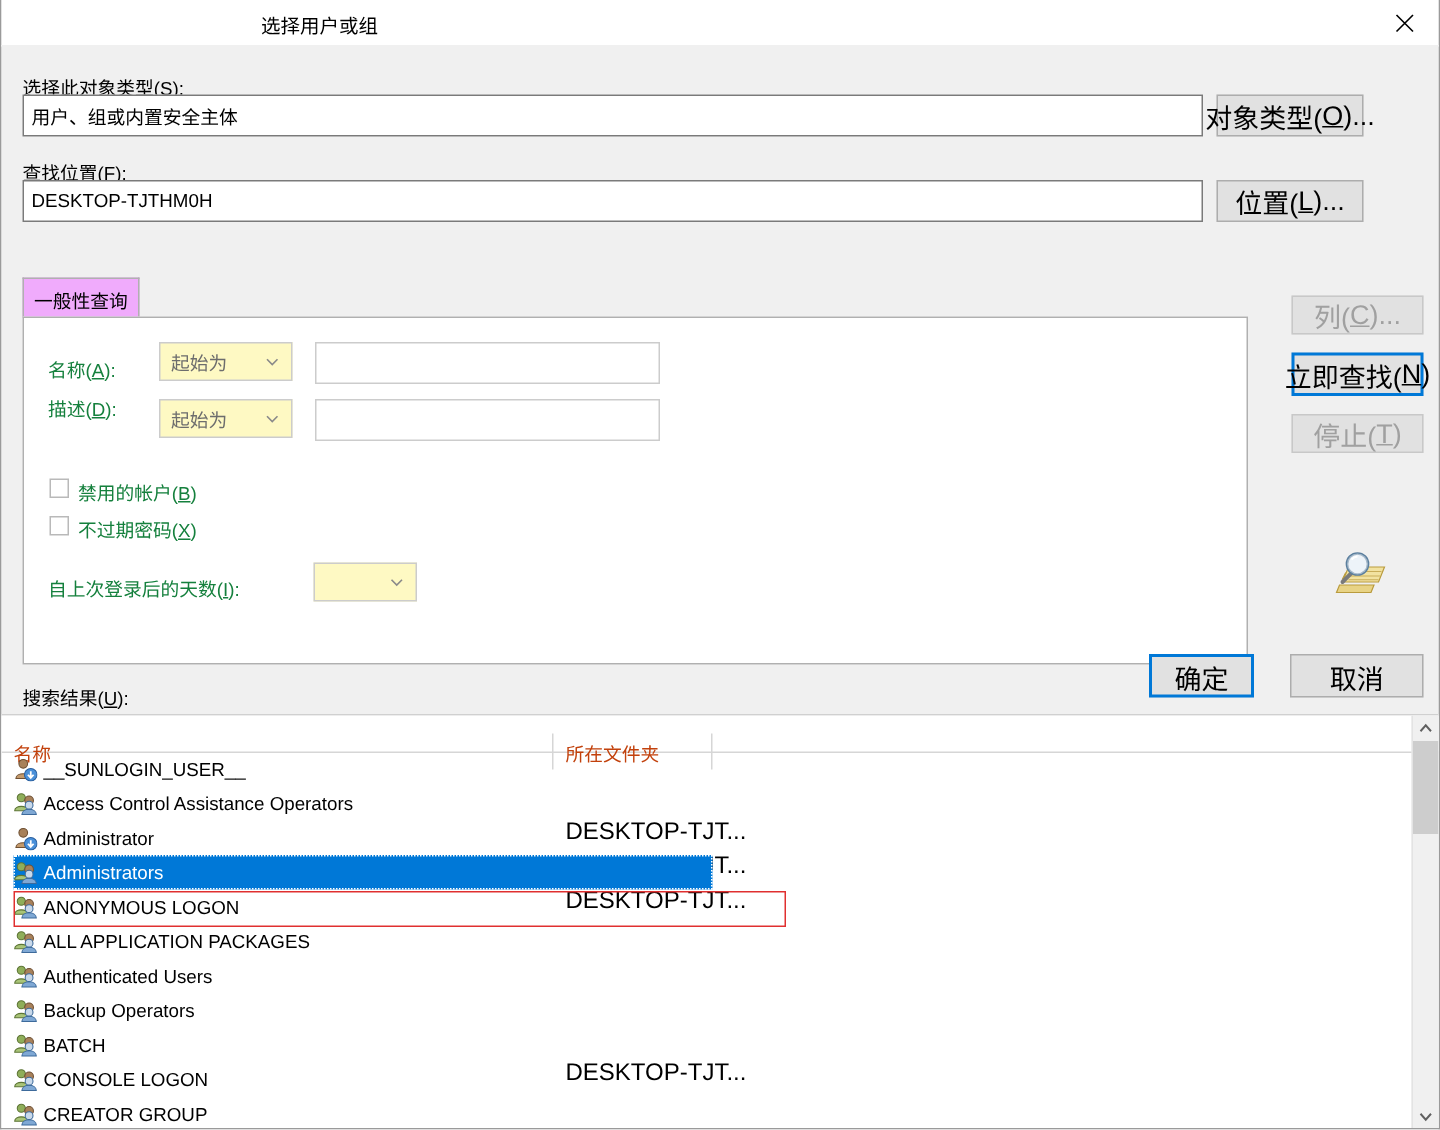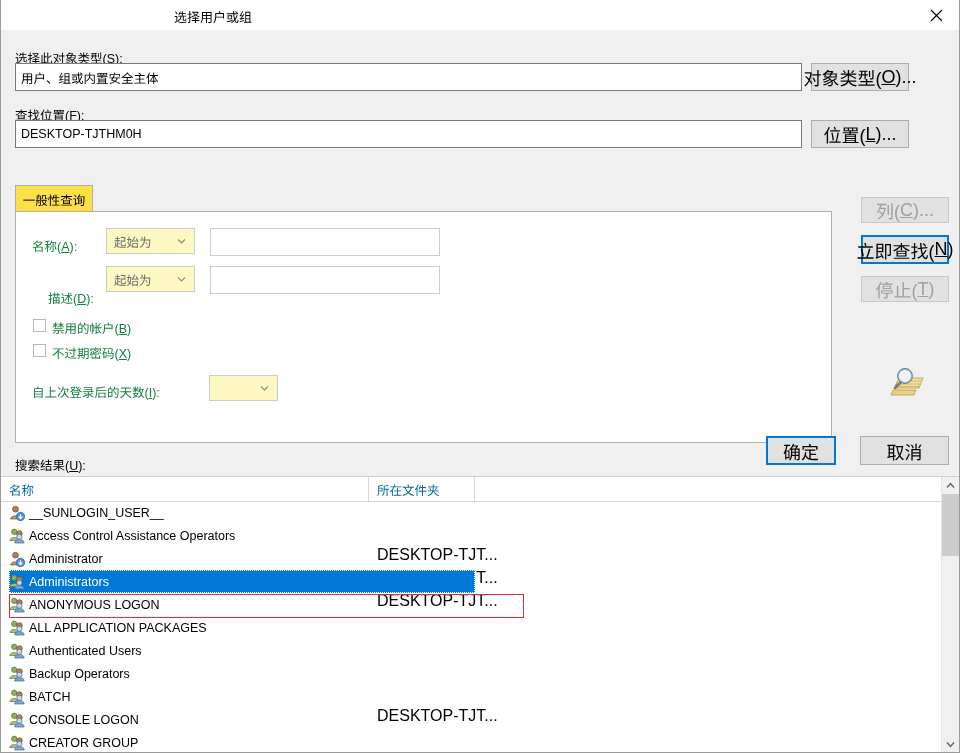--- a/index.html
+++ b/index.html
@@ -107,21 +107,21 @@
   #tab-strip {
     position: absolute;
     left: 14px; top: 155px;
     width: 817px; height: 27px;
   }
   #tab-general {
     position: absolute;
     left: 0; top: 0;
     width: 78px; height: 27px;
     box-sizing: border-box;
-    background: #fde047;
+    background: #f0abfc;
     border: 1px solid #b0b0b0;
     border-bottom: none;
     display: flex;
     align-items: center;
     justify-content: center;
     font-size: 12.5px;
     cursor: default;
   }
   #tab-panel {
     position: absolute;
@@ -177,28 +177,28 @@
   }
   #list-header {
     position: absolute;
     left: 0; top: 0;
     width: 958px; height: 24px;
     background: #ffffff;
     border-bottom: 1px solid #d6d6d6;
   }
   .col-head {
     position: absolute;
-    top: 0; height: 24px;
+    top: 12px; height: 24px;
     box-sizing: border-box;
     border-right: 1px solid #d6d6d6;
     display: flex;
     align-items: center;
     padding-left: 8px;
     font-size: 12.5px;
-    color: #0369a1;
+    color: #c2410c;
     white-space: nowrap;
     cursor: default;
   }
   #rows {
     position: absolute;
     left: 0; top: 24px;
     width: 940px;
   }
   .row {
     position: relative;
@@ -335,21 +335,21 @@
         <span class="carrow">
           <svg width="9" height="9" viewBox="0 0 9 9">
               <path d="M1 3 L4.5 6.5 L8 3" stroke="#8a8a8a" stroke-width="1.1" fill="none"></path>
             </svg>
         </span>
       </div>
       <div class="textbox" style="left:194px; top:16px; width:230px; height:28px; border-color:#cccccc;">
         <span class="val"></span>
       </div>
 
-      <div class="lbl lbl-dim" style="left:16px; top:76px;margin-left:16px;">
+      <div class="lbl lbl-dim" style="left:16px; top:50px;">
         <span>描述(<u>D</u>):</span>
       </div>
       <div class="combo" style="left:90px; top:54px; width:89px; height:26px;">
         <span class="ctext">起始为</span>
         <span class="carrow">
           <svg width="9" height="9" viewBox="0 0 9 9">
               <path d="M1 3 L4.5 6.5 L8 3" stroke="#8a8a8a" stroke-width="1.1" fill="none"></path>
             </svg>
         </span>
       </div>

